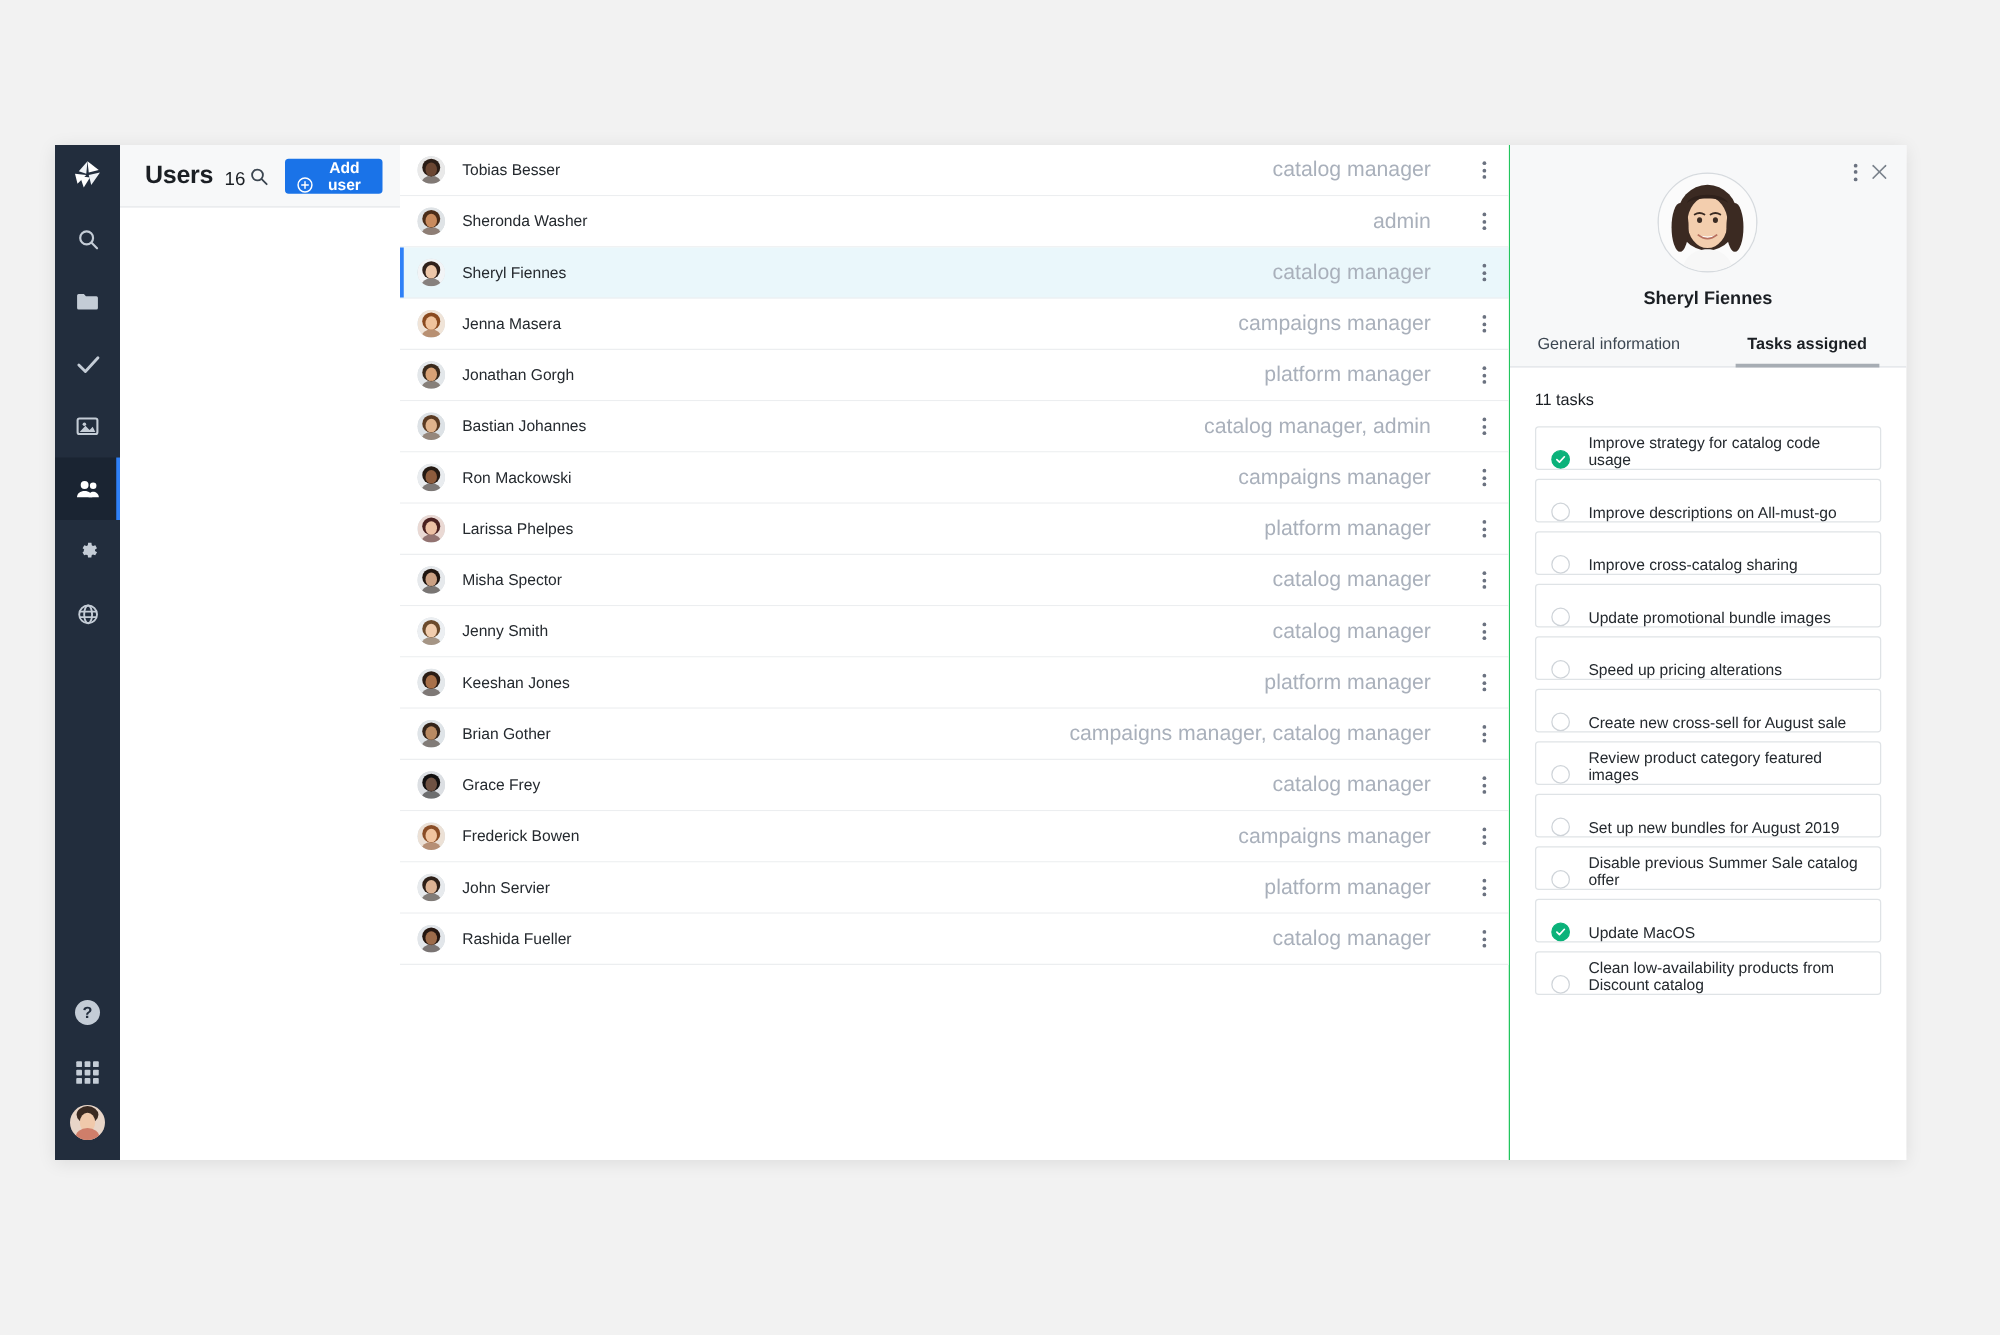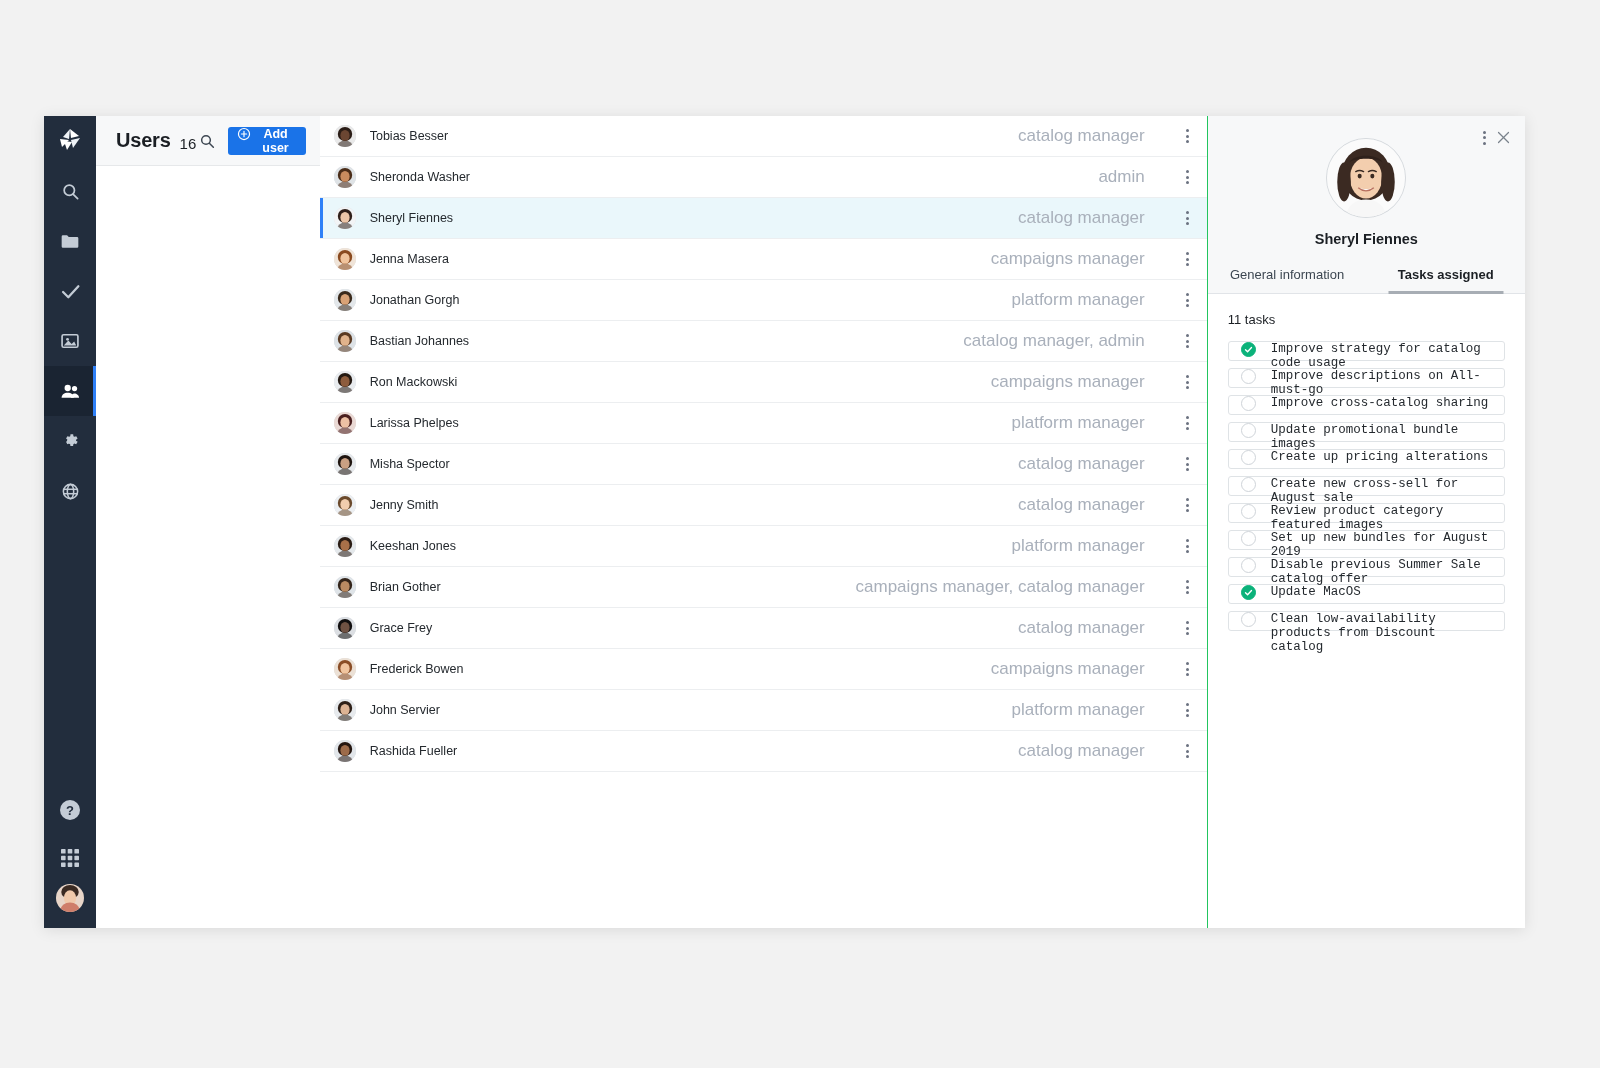--- a/index.html
+++ b/index.html
@@ -75,21 +75,21 @@
     width: 30px; height: 30px; display: flex;
     align-items: center; justify-content: center;
     cursor: pointer; margin-right: 10px;
   }
   #add-user-btn {
     background: #1a73e8; color: #fff;
     border: none; border-radius: 3px;
     height: 28px; padding: 0 13px 0 9px;
     font-size: 12.5px; font-weight: bold;
     font-family: "Liberation Sans", sans-serif;
-    display: flex; align-items: flex-start; gap: 7px;
+    display: flex; align-items: flex-end; gap: 7px;
     cursor: pointer;
   }
 
   
   #body-split { flex: 1 1 auto; display: flex; min-height: 0; }
 
   #user-list-pane {
     width: 888px; flex: 0 0 888px;
     background: #fff;
     border-right: 1px solid #22c55e;
@@ -172,25 +172,25 @@
     left: 50%; transform: translateX(-50%); bottom: -1px;
     width: 115px; height: 3px; background: #a7adb4;
   }
   #detail-body {
     flex: 1 1 auto; padding: 18px 20px 0 20px; overflow: hidden;
   }
   #task-count {
     font-size: 13px; color: #1b1f24; margin-bottom: 14px;
   }
   .task-item {
-    height: 20px;
+    height: 35px;
     border: 1px solid #dfe3e6; border-radius: 3px;
-    display: flex; align-items: flex-start;
+    display: flex; align-items: flex-end;
     padding: 0 12px; margin-bottom: 7px;
-    background: #fff; cursor: pointer; font-family: Liberation Mono, monospace;
+    background: #fff; cursor: pointer;
   }
   .task-check {
     width: 15px; height: 15px; flex: 0 0 15px;
     border-radius: 50%; margin-right: 15px;
     border: 1px solid #cfd4d9; background: #fff;
     display: flex; align-items: center; justify-content: center;
   }
   .task-check.done { background: #0bb27a; border-color: #0bb27a; }
   .task-label { font-size: 12.5px; color: #24292e; }
 </style>
@@ -641,21 +641,21 @@
               <div class="task-item">
                 <span class="task-check"></span>
                 <span class="task-label">Improve cross-catalog sharing</span>
               </div>
               <div class="task-item">
                 <span class="task-check"></span>
                 <span class="task-label">Update promotional bundle images</span>
               </div>
               <div class="task-item">
                 <span class="task-check"></span>
-                <span class="task-label">Create up pricing alterations</span>
+                <span class="task-label">Speed up pricing alterations</span>
               </div>
               <div class="task-item">
                 <span class="task-check"></span>
                 <span class="task-label">Create new cross-sell for August sale</span>
               </div>
               <div class="task-item">
                 <span class="task-check"></span>
                 <span class="task-label">Review product category featured images</span>
               </div>
               <div class="task-item">

